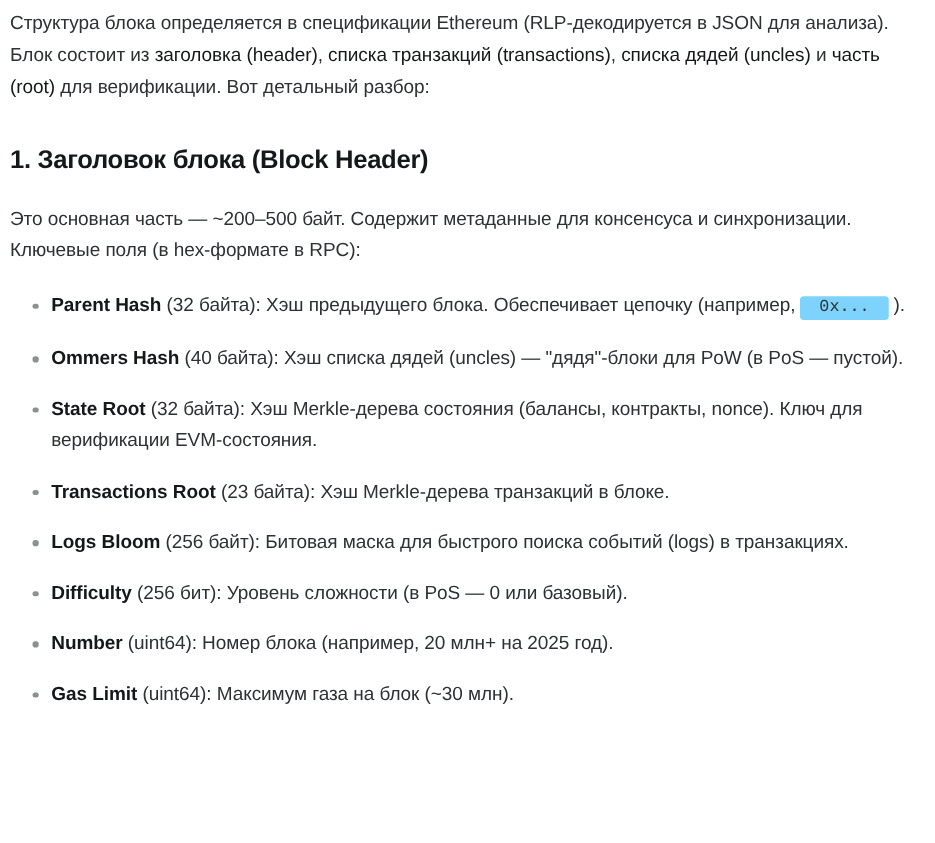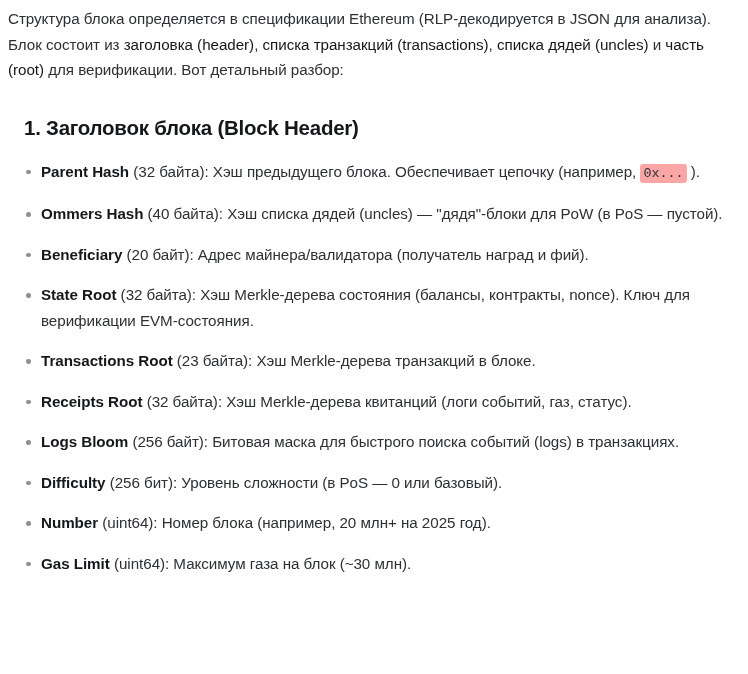--- a/index.html
+++ b/index.html
@@ -26,21 +26,21 @@
     margin: 0;
     font-size: 15.2px;
     line-height: 25.5px;
     color: #2d3134;
     letter-spacing: -0.05px;
   }
   p.intro b { font-weight: 400; color: #15181a; }
 
   
   h2.section-heading {
-    margin: 31px 0 0 16px;
+    margin: 31px 0 0 0;
     font-size: 20.5px;
     line-height: 27px;
     font-weight: 700;
     color: #15181a;
     letter-spacing: -0.25px;
   }
 
   
   p.lead {
     margin: 22px 0 0 0;
@@ -77,62 +77,57 @@
   }
   ul.field-list > li .term {
     font-weight: 700;
     color: #15181a;
   }
 
   
   code.inline-code {
     font-family: "Liberation Mono", "DejaVu Sans Mono", monospace;
     font-size: 13.4px;
-    background: #fca5a5;
+    background: #7dd3fc;
     color: #2d3134;
     border-radius: 3px;
-    padding: 2px 3px;
+    padding: 2px 15px;
     letter-spacing: 0;
   }
 </style>
 </head>
 <body>
 
 <div class="page">
 
   <p class="intro"><span>Структура блока определяется в спецификации Ethereum (RLP-декодируется в JSON для анализа). Блок состоит из </span><b>заголовка (header)</b><span>, </span><b>списка транзакций (transactions)</b><span>, </span><b>списка дядей (uncles)</b><span> и </span><b>часть (root)</b><span> для верификации. Вот детальный разбор:</span></p>
 
   <h2 class="section-heading">1. Заголовок блока (Block Header)</h2>
 
+  <p class="lead">Это основная часть — ~200–500 байт. Содержит метаданные для консенсуса и синхронизации. Ключевые поля (в hex-формате в RPC):</p>
 
   <ul class="field-list">
 
     <li>
       <span class="bullet"></span><span class="term">Parent Hash</span><span> (32 байта): Хэш предыдущего блока. Обеспечивает цепочку (например, </span><code class="inline-code">0x...</code><span> ).</span>
     </li>
 
     <li>
       <span class="bullet"></span><span class="term">Ommers Hash</span><span> (40 байта): Хэш списка дядей (uncles) — "дядя"-блоки для PoW (в PoS — пустой).</span>
     </li>
 
-    <li>
-      <span class="bullet"></span><span class="term">Beneficiary</span><span> (20 байт): Адрес майнера/валидатора (получатель наград и фий).</span>
-    </li>
 
     <li>
       <span class="bullet"></span><span class="term">State Root</span><span> (32 байта): Хэш Merkle-дерева состояния (балансы, контракты, nonce). Ключ для верификации EVM-состояния.</span>
     </li>
 
     <li>
       <span class="bullet"></span><span class="term">Transactions Root</span><span> (23 байта): Хэш Merkle-дерева транзакций в блоке.</span>
     </li>
 
-    <li>
-      <span class="bullet"></span><span class="term">Receipts Root</span><span> (32 байта): Хэш Merkle-дерева квитанций (логи событий, газ, статус).</span>
-    </li>
 
     <li>
       <span class="bullet"></span><span class="term">Logs Bloom</span><span> (256 байт): Битовая маска для быстрого поиска событий (logs) в транзакциях.</span>
     </li>
 
     <li>
       <span class="bullet"></span><span class="term">Difficulty</span><span> (256 бит): Уровень сложности (в PoS — 0 или базовый).</span>
     </li>
 
     <li>

